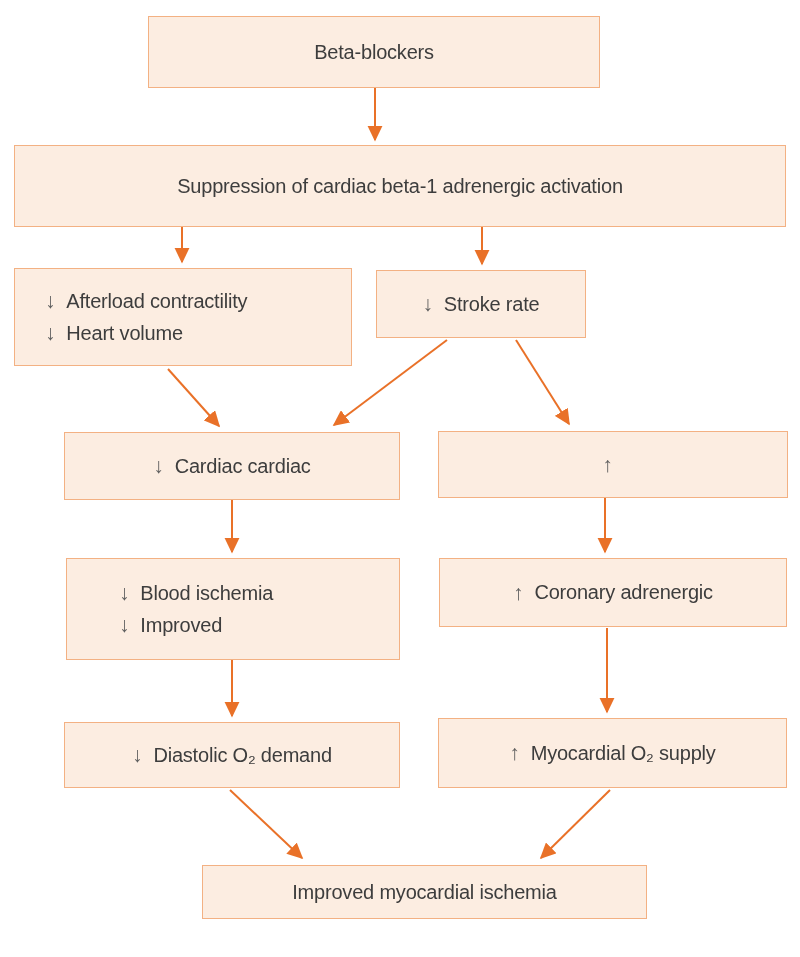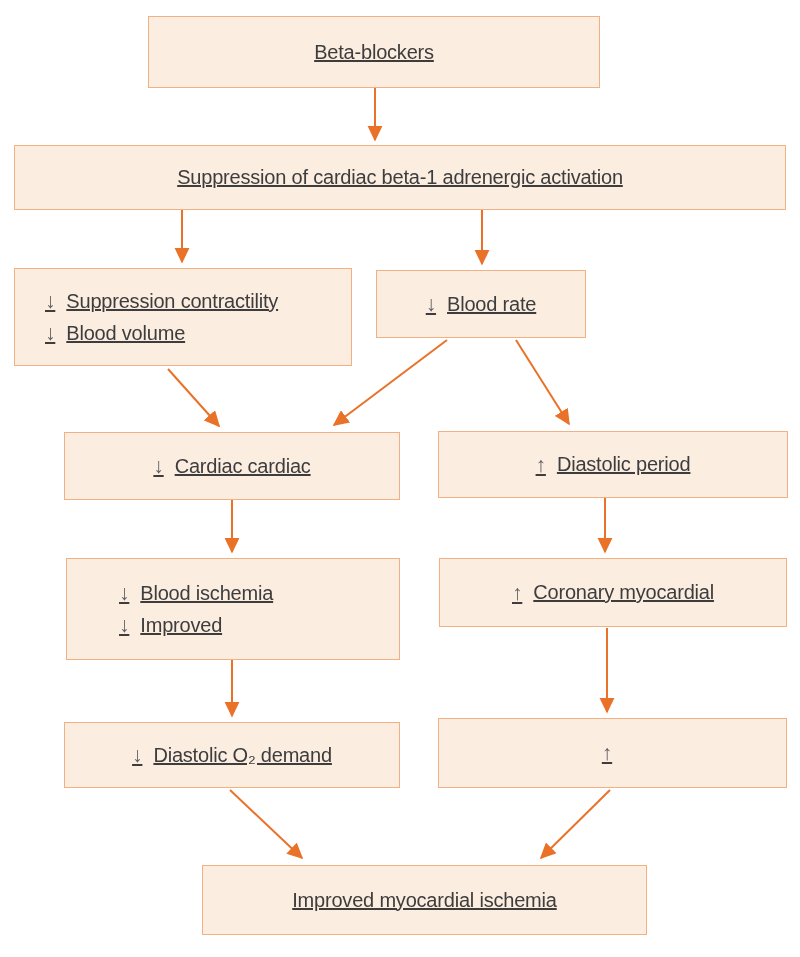--- a/index.html
+++ b/index.html
@@ -26,21 +26,21 @@
     border:1.5px solid var(--box-border);
     display:flex;
     align-items:center;
     justify-content:center;
     color:var(--text);
     font-size:20px;
     letter-spacing:-0.2px;
   }
   .node.multi{justify-content:flex-start;}
   .lines{display:flex;flex-direction:column;gap:8px;}
-  .nline{display:flex;align-items:center;white-space:nowrap;text-decoration:underline;}
+  .nline{display:flex;align-items:center;white-space:nowrap;}
   .glyph{color:var(--glyph);margin-right:11px;font-size:21px;}
   .txt{color:var(--text);}
 </style>
 </head>
 <body>
 
 <div class="canvas">
 
   <svg class="edges" viewBox="0 0 800 957" xmlns="http://www.w3.org/2000/svg">
     <defs>
@@ -63,92 +63,92 @@
       <line x1="610" y1="790" x2="541" y2="858" marker-end="url(#ah)"></line>
     </g>
   </svg>
 
   <div class="node" style="left:148px;top:16px;width:452px;height:72px">
     <div class="nline">
       <span class="txt">Beta-blockers</span>
     </div>
   </div>
 
-  <div class="node" style="left:14px;top:145px;width:772px;height:65px">
+  <div class="node" style="left:14px;top:145px;width:772px;height:82px">
     <div class="nline">
       <span class="txt">Suppression of cardiac beta-1 adrenergic activation</span>
     </div>
   </div>
 
   <div class="node multi" style="left:14px;top:268px;width:338px;height:98px;padding-left:30px">
     <div class="lines">
       <div class="nline">
         <span class="glyph">↓</span>
-        <span class="txt">Suppression contractility</span>
+        <span class="txt">Afterload contractility</span>
       </div>
       <div class="nline">
         <span class="glyph">↓</span>
-        <span class="txt">Blood volume</span>
+        <span class="txt">Heart volume</span>
       </div>
     </div>
   </div>
 
   <div class="node" style="left:376px;top:270px;width:210px;height:68px">
     <div class="nline">
       <span class="glyph">↓</span>
-      <span class="txt">Blood rate</span>
+      <span class="txt">Stroke rate</span>
     </div>
   </div>
 
   <div class="node" style="left:64px;top:432px;width:336px;height:68px">
     <div class="nline">
       <span class="glyph">↓</span>
       <span class="txt">Cardiac cardiac</span>
     </div>
   </div>
 
   <div class="node" style="left:438px;top:431px;width:350px;height:67px">
     <div class="nline">
       <span class="glyph">↑</span>
-      <span class="txt">Diastolic period</span>
     </div>
   </div>
 
   <div class="node multi" style="left:66px;top:558px;width:334px;height:102px;padding-left:52px">
     <div class="lines">
       <div class="nline">
         <span class="glyph">↓</span>
         <span class="txt">Blood ischemia</span>
       </div>
       <div class="nline">
         <span class="glyph">↓</span>
         <span class="txt">Improved</span>
       </div>
     </div>
   </div>
 
   <div class="node" style="left:439px;top:558px;width:348px;height:69px">
     <div class="nline">
       <span class="glyph">↑</span>
-      <span class="txt">Coronary myocardial</span>
+      <span class="txt">Coronary adrenergic</span>
     </div>
   </div>
 
   <div class="node" style="left:64px;top:722px;width:336px;height:66px">
     <div class="nline">
       <span class="glyph">↓</span>
       <span class="txt">Diastolic O₂ demand</span>
     </div>
   </div>
 
   <div class="node" style="left:438px;top:718px;width:349px;height:70px">
     <div class="nline">
       <span class="glyph">↑</span>
+      <span class="txt">Myocardial O₂ supply</span>
     </div>
   </div>
 
-  <div class="node" style="left:202px;top:865px;width:445px;height:70px">
+  <div class="node" style="left:202px;top:865px;width:445px;height:54px">
     <div class="nline">
       <span class="txt">Improved myocardial ischemia</span>
     </div>
   </div>
 
 </div>
 
 </body></html>

